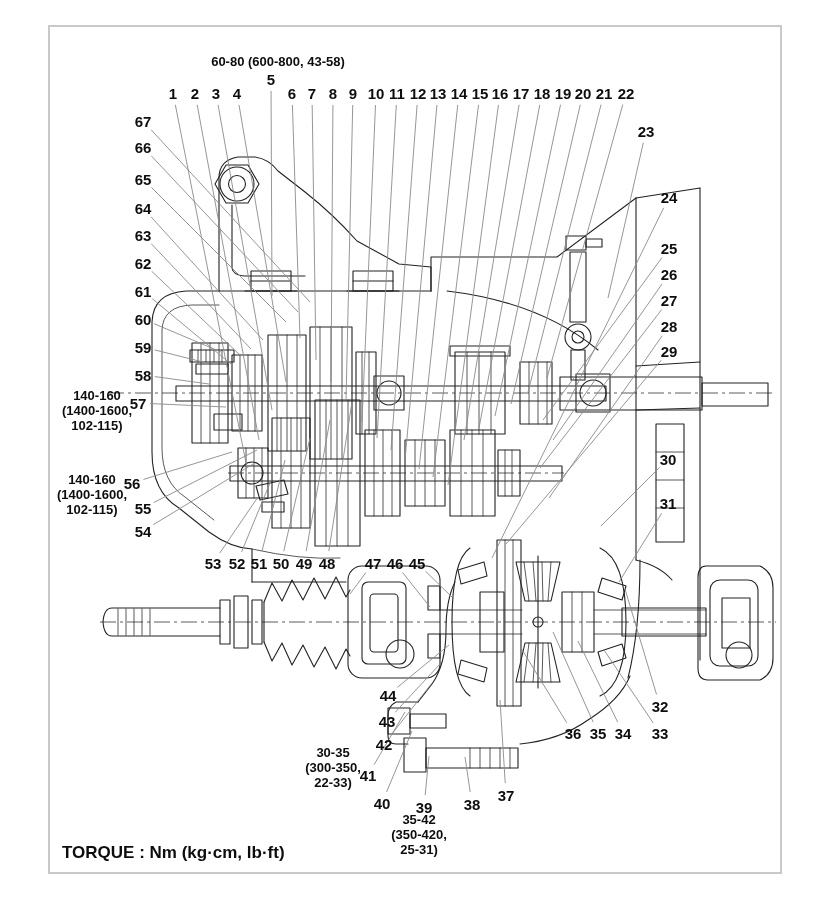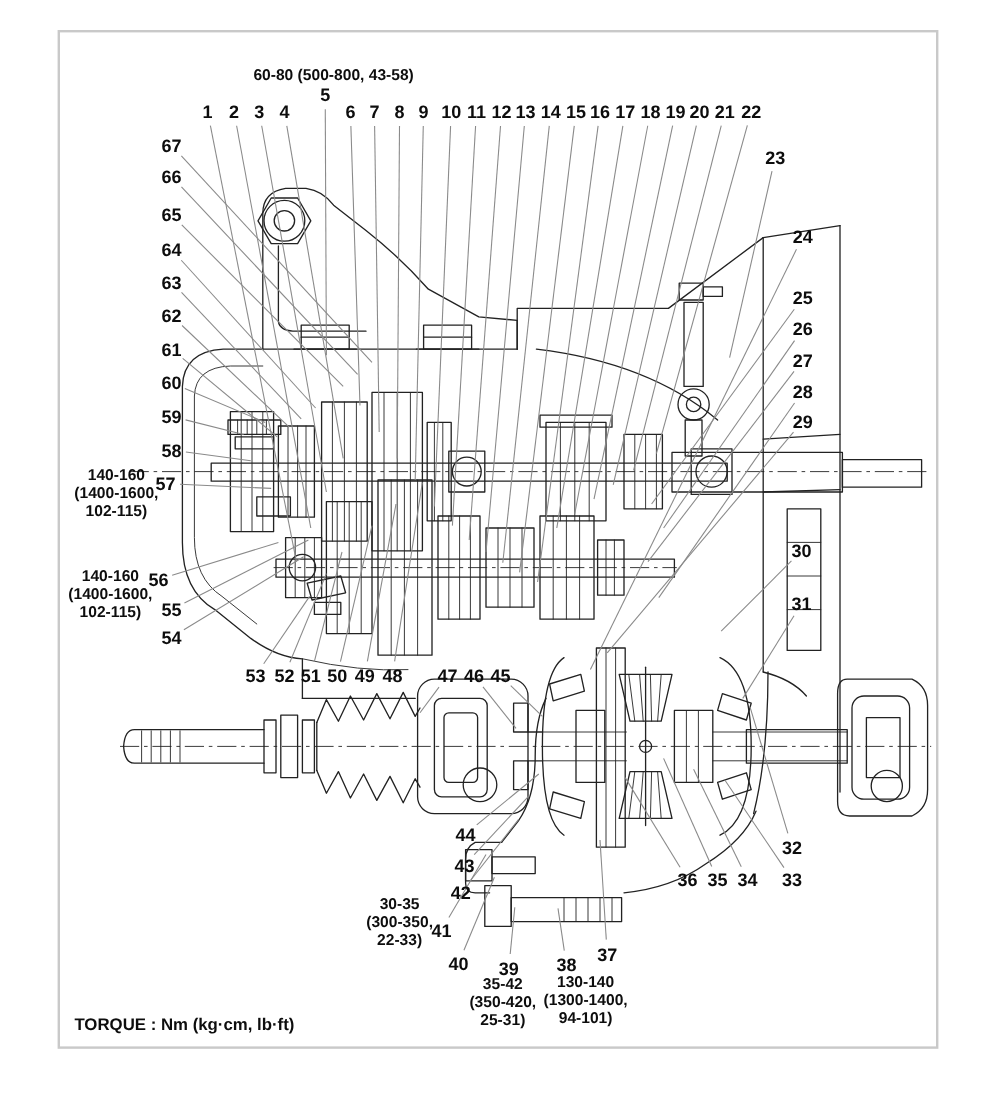--- a/index.html
+++ b/index.html
@@ -29,21 +29,21 @@
     text-align:center;white-space:pre-line;
   }
   #tq-top{left:278px;top:62px;white-space:nowrap;}
   #tq-left-1{left:97px;top:411px;}
   #tq-left-2{left:92px;top:495px;}
   #tq-b1{left:333px;top:768px;}
   #tq-b2{left:419px;top:835px;}
   #tq-b3{left:488px;top:833px;}
   #torque-note{
     position:absolute;left:62px;top:853px;transform:translateY(-50%);
-    font-weight:bold;font-size:14px;color:var(--label);white-space:nowrap;
+    font-weight:bold;font-size:17px;color:var(--label);white-space:nowrap;
   }
 </style>
 </head>
 <body>
 
 <div class="page">
   <div class="frame"></div>
 
   <svg class="diagram" viewBox="0 0 828 914">
 
@@ -341,31 +341,28 @@
         <text x="143" y="213.5">64</text>
         <line x1="151.48528137423858" y1="187.48528137423858" x2="286" y2="322"></line>
         <text x="143" y="184.5">65</text>
         <line x1="151.2161055399686" y1="155.74617686512784" x2="298" y2="312"></line>
         <text x="143" y="152.5">66</text>
         <line x1="151.1373372311537" y1="129.81950921460373" x2="310" y2="302"></line>
         <text x="143" y="126.5">67</text>
       </g>
   </svg>
 
-  <div class="tq" id="tq-top">60-80 (500-800, 43-58)</div>
+  <div class="tq" id="tq-top">60-80 (600-800, 43-58)</div>
   <div class="tq" id="tq-left-1">140-160
 (1400-1600,
 102-115)</div>
   <div class="tq" id="tq-left-2">140-160
 (1400-1600,
 102-115)</div>
   <div class="tq" id="tq-b1">30-35
 (300-350,
 22-33)</div>
   <div class="tq" id="tq-b2">35-42
 (350-420,
 25-31)</div>
-  <div class="tq" id="tq-b3">130-140
-(1300-1400,
-94-101)</div>
 
   <div id="torque-note">TORQUE : Nm (kg·cm, lb·ft)</div>
 </div>
 
 </body></html>

